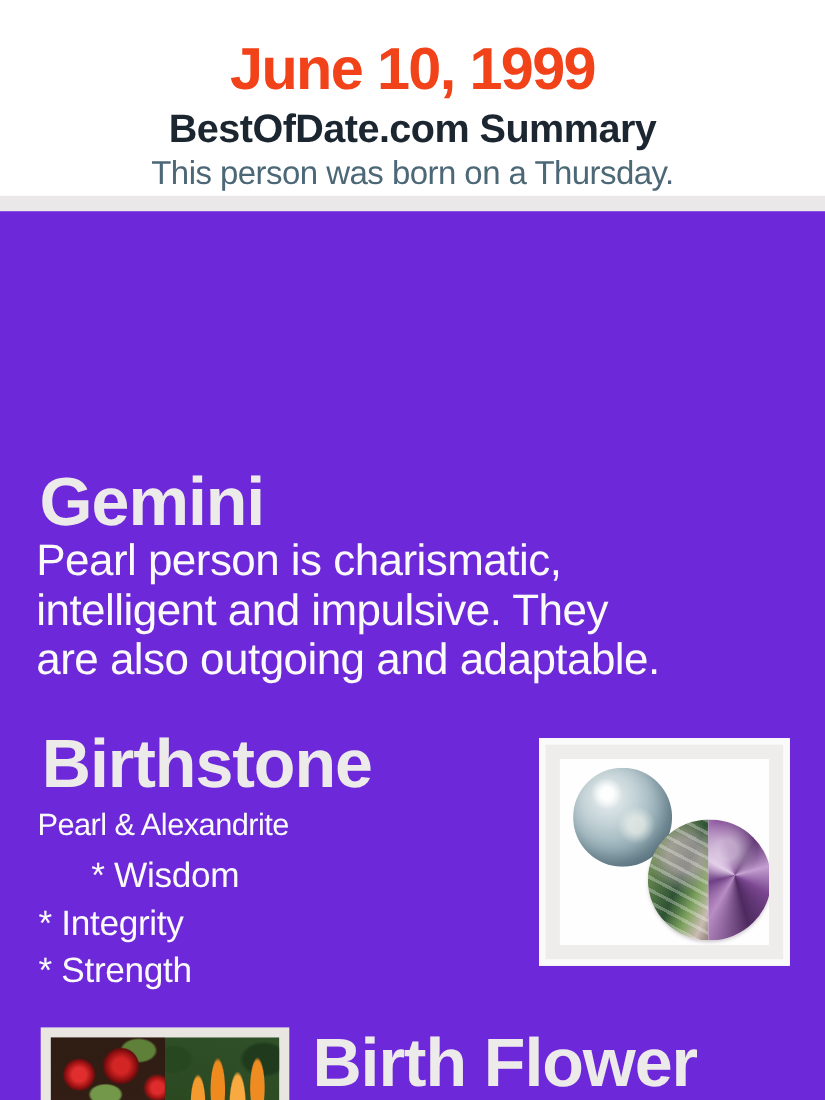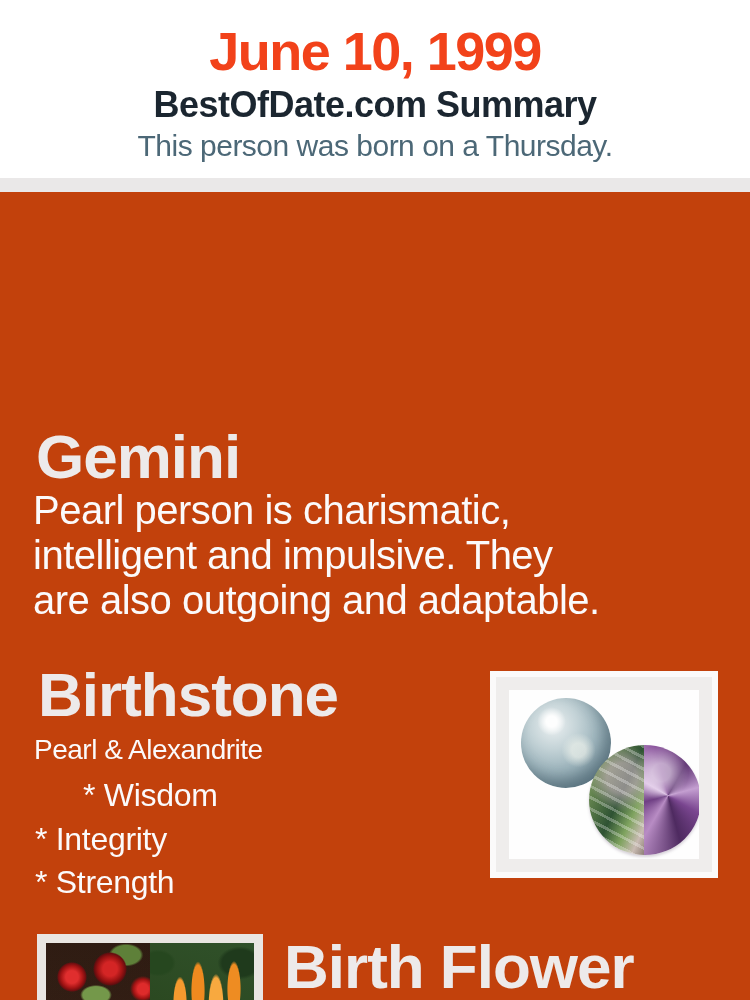--- a/index.html
+++ b/index.html
@@ -4,21 +4,21 @@
 <style>
   * { margin:0; padding:0; box-sizing:border-box; }
   html,body { background:#ffffff; }
   .page {
     position:relative; width:750px; height:1000px; overflow:hidden;
     background:#ffffff;
     font-family:"Liberation Sans","DejaVu Sans",sans-serif;
   }
 
   
-  .header { position:absolute; top:0; left:0; width:750px; height:178px; background:#ffffff; }
+  .header { position:absolute; top:12px; left:0; width:750px; height:178px; background:#ffffff; }
   .date-title {
     position:absolute; top:20px; left:0; width:750px;
     text-align:center; font-size:54px; font-weight:700; letter-spacing:-1.5px;
     color:#F2421A; line-height:62px;
   }
   .site-summary {
     position:absolute; top:84px; left:0; width:750px;
     text-align:center; font-size:36px; font-weight:700; letter-spacing:-0.5px;
     color:#1B2630; line-height:41px;
   }
@@ -28,21 +28,21 @@
     color:#4C6877; line-height:37px;
   }
   .divider-bar {
     position:absolute; top:178px; left:0; width:750px; height:14px;
     background:#EAE8E8;
   }
 
   
   .purple-panel {
     position:absolute; top:192px; left:0; width:750px; height:808px;
-    background:#c2410c;
+    background:#6d28d9;
   }
 
   .zodiac-title {
     position:absolute; top:230px; left:36px;
     font-size:62px; font-weight:700; letter-spacing:-1px;
     color:#EDEAEA; line-height:70px;
   }
   .zodiac-desc {
     position:absolute; top:296px; left:33px; width:680px;
     font-size:40px; font-weight:400; letter-spacing:-0.5px;

